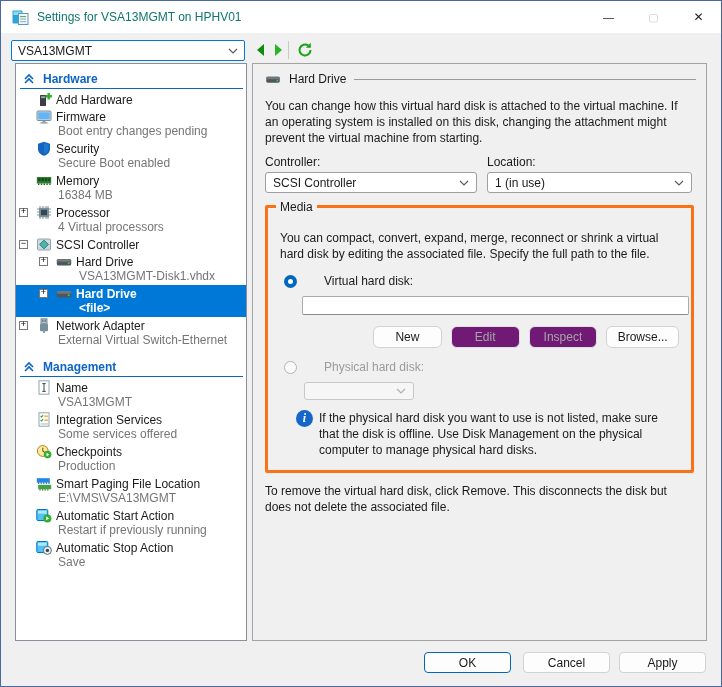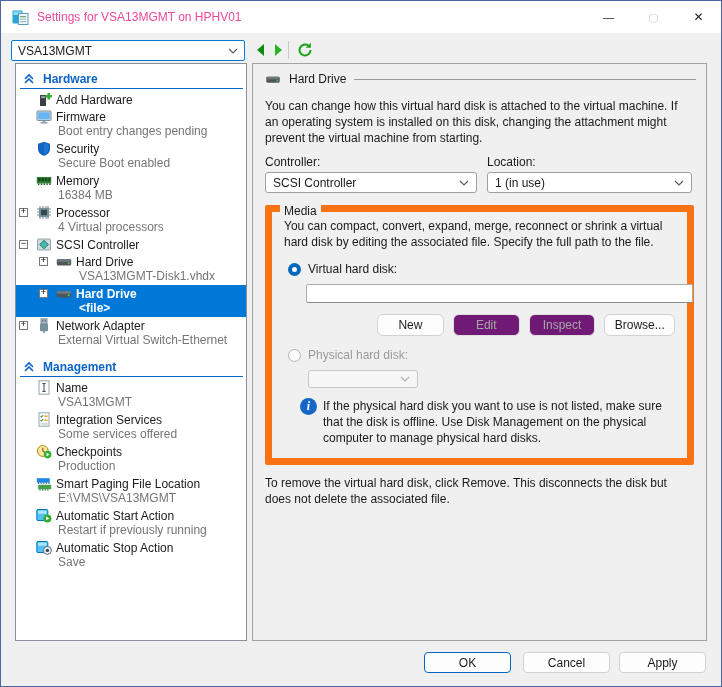--- a/index.html
+++ b/index.html
@@ -4,21 +4,21 @@
 <style>
   * { margin:0; padding:0; box-sizing:border-box; }
   html,body { width:722px; height:687px; font-family:"Liberation Sans", sans-serif; }
   .window {
     position:relative; width:722px; height:687px; background:#f0f0f0;
     border:1px solid #4a66a3; overflow:hidden; font-size:12px; color:#1a1a1a;
   }
   
   .titlebar { position:absolute; left:0; top:0; right:0; height:32px; background:#ffffff; display:flex; align-items:center; }
   .titlebar .app-icon { width:17px; height:17px; margin-left:11px; }
-  .titlebar .title { margin-left:8px; font-size:12px; color:#ec4899; }
+  .titlebar .title { margin-left:8px; font-size:12px; color:#0f766e; }
   .caption-buttons { position:absolute; right:0; top:0; height:32px; display:flex; }
   .cap-btn { width:45px; height:32px; display:flex; align-items:center; justify-content:center; font-size:11px; color:#222; }
   .cap-btn.disabled { color:#c9c9c9; }
   .cap-btn.close { font-size:12px; }
   
   .toolbar { position:absolute; left:0; top:32px; right:0; height:30px; }
   .vm-combo {
     position:absolute; left:10px; top:7px; width:234px; height:21px; background:#fff;
     border:1px solid #0078d7; border-radius:2px; display:flex; align-items:center; padding:0 6px;
   }
@@ -65,26 +65,26 @@
   .ctl-col.c1 { width:213px; margin-right:10px; }
   .ctl-col.c2 { width:206px; }
   .ctl-label { margin-bottom:3px; }
   .select {
     height:21px; background:#fff; border:1px solid #9f9f9f; border-radius:3px;
     display:flex; align-items:center; padding:0 7px; font-size:12px;
   }
   .select .val { flex:1; white-space:nowrap; }
   .select.disabled { background:#f6f6f6; border-color:#c8c8c8; color:#9b9b9b; }
   .groupbox {
-    position:relative; margin:12px 12px 0 12px; border:7px solid #f97316; border-radius:2px;
-    padding:4px 12px 12px 12px;
+    position:relative; margin:12px 12px 0 12px; border:3px solid #f97316; border-radius:2px;
+    padding:20px 12px 12px 12px;
   }
   .groupbox .gb-label { position:absolute; top:-8px; left:8px; background:#f0f0f0; padding:0 4px; }
   .gb-intro { line-height:16px; margin-top:2px; }
-  .radio-row { display:flex; align-items:center; margin:12px 0 0 4px; }
+  .radio-row { display:flex; align-items:center; margin:12px 0 0 4px;gap:20px; }
   .radio-on { width:13px; height:13px; border-radius:50%; border:4px solid #0067c0; background:#fff; margin-right:7px; flex:none; }
   .radio-off { width:13px; height:13px; border-radius:50%; border:1px solid #b3b3b3; background:#fbfbfb; margin-right:7px; flex:none; }
   .radio-label.disabled { color:#9b9b9b; }
   .path-input {
     display:block; margin:8px 0 0 22px; width:387px; height:19px; background:#fff;
     border:1px solid #ababab; border-bottom-color:#8a8a8a; border-radius:2px; font-family:inherit; font-size:12px; padding:0 4px;
   }
   .media-btn-row { display:flex; margin:11px 0 0 93px; }
   .btn {
     height:22px; background:#fdfdfd; border:1px solid #d2d2d2; border-radius:4px;

